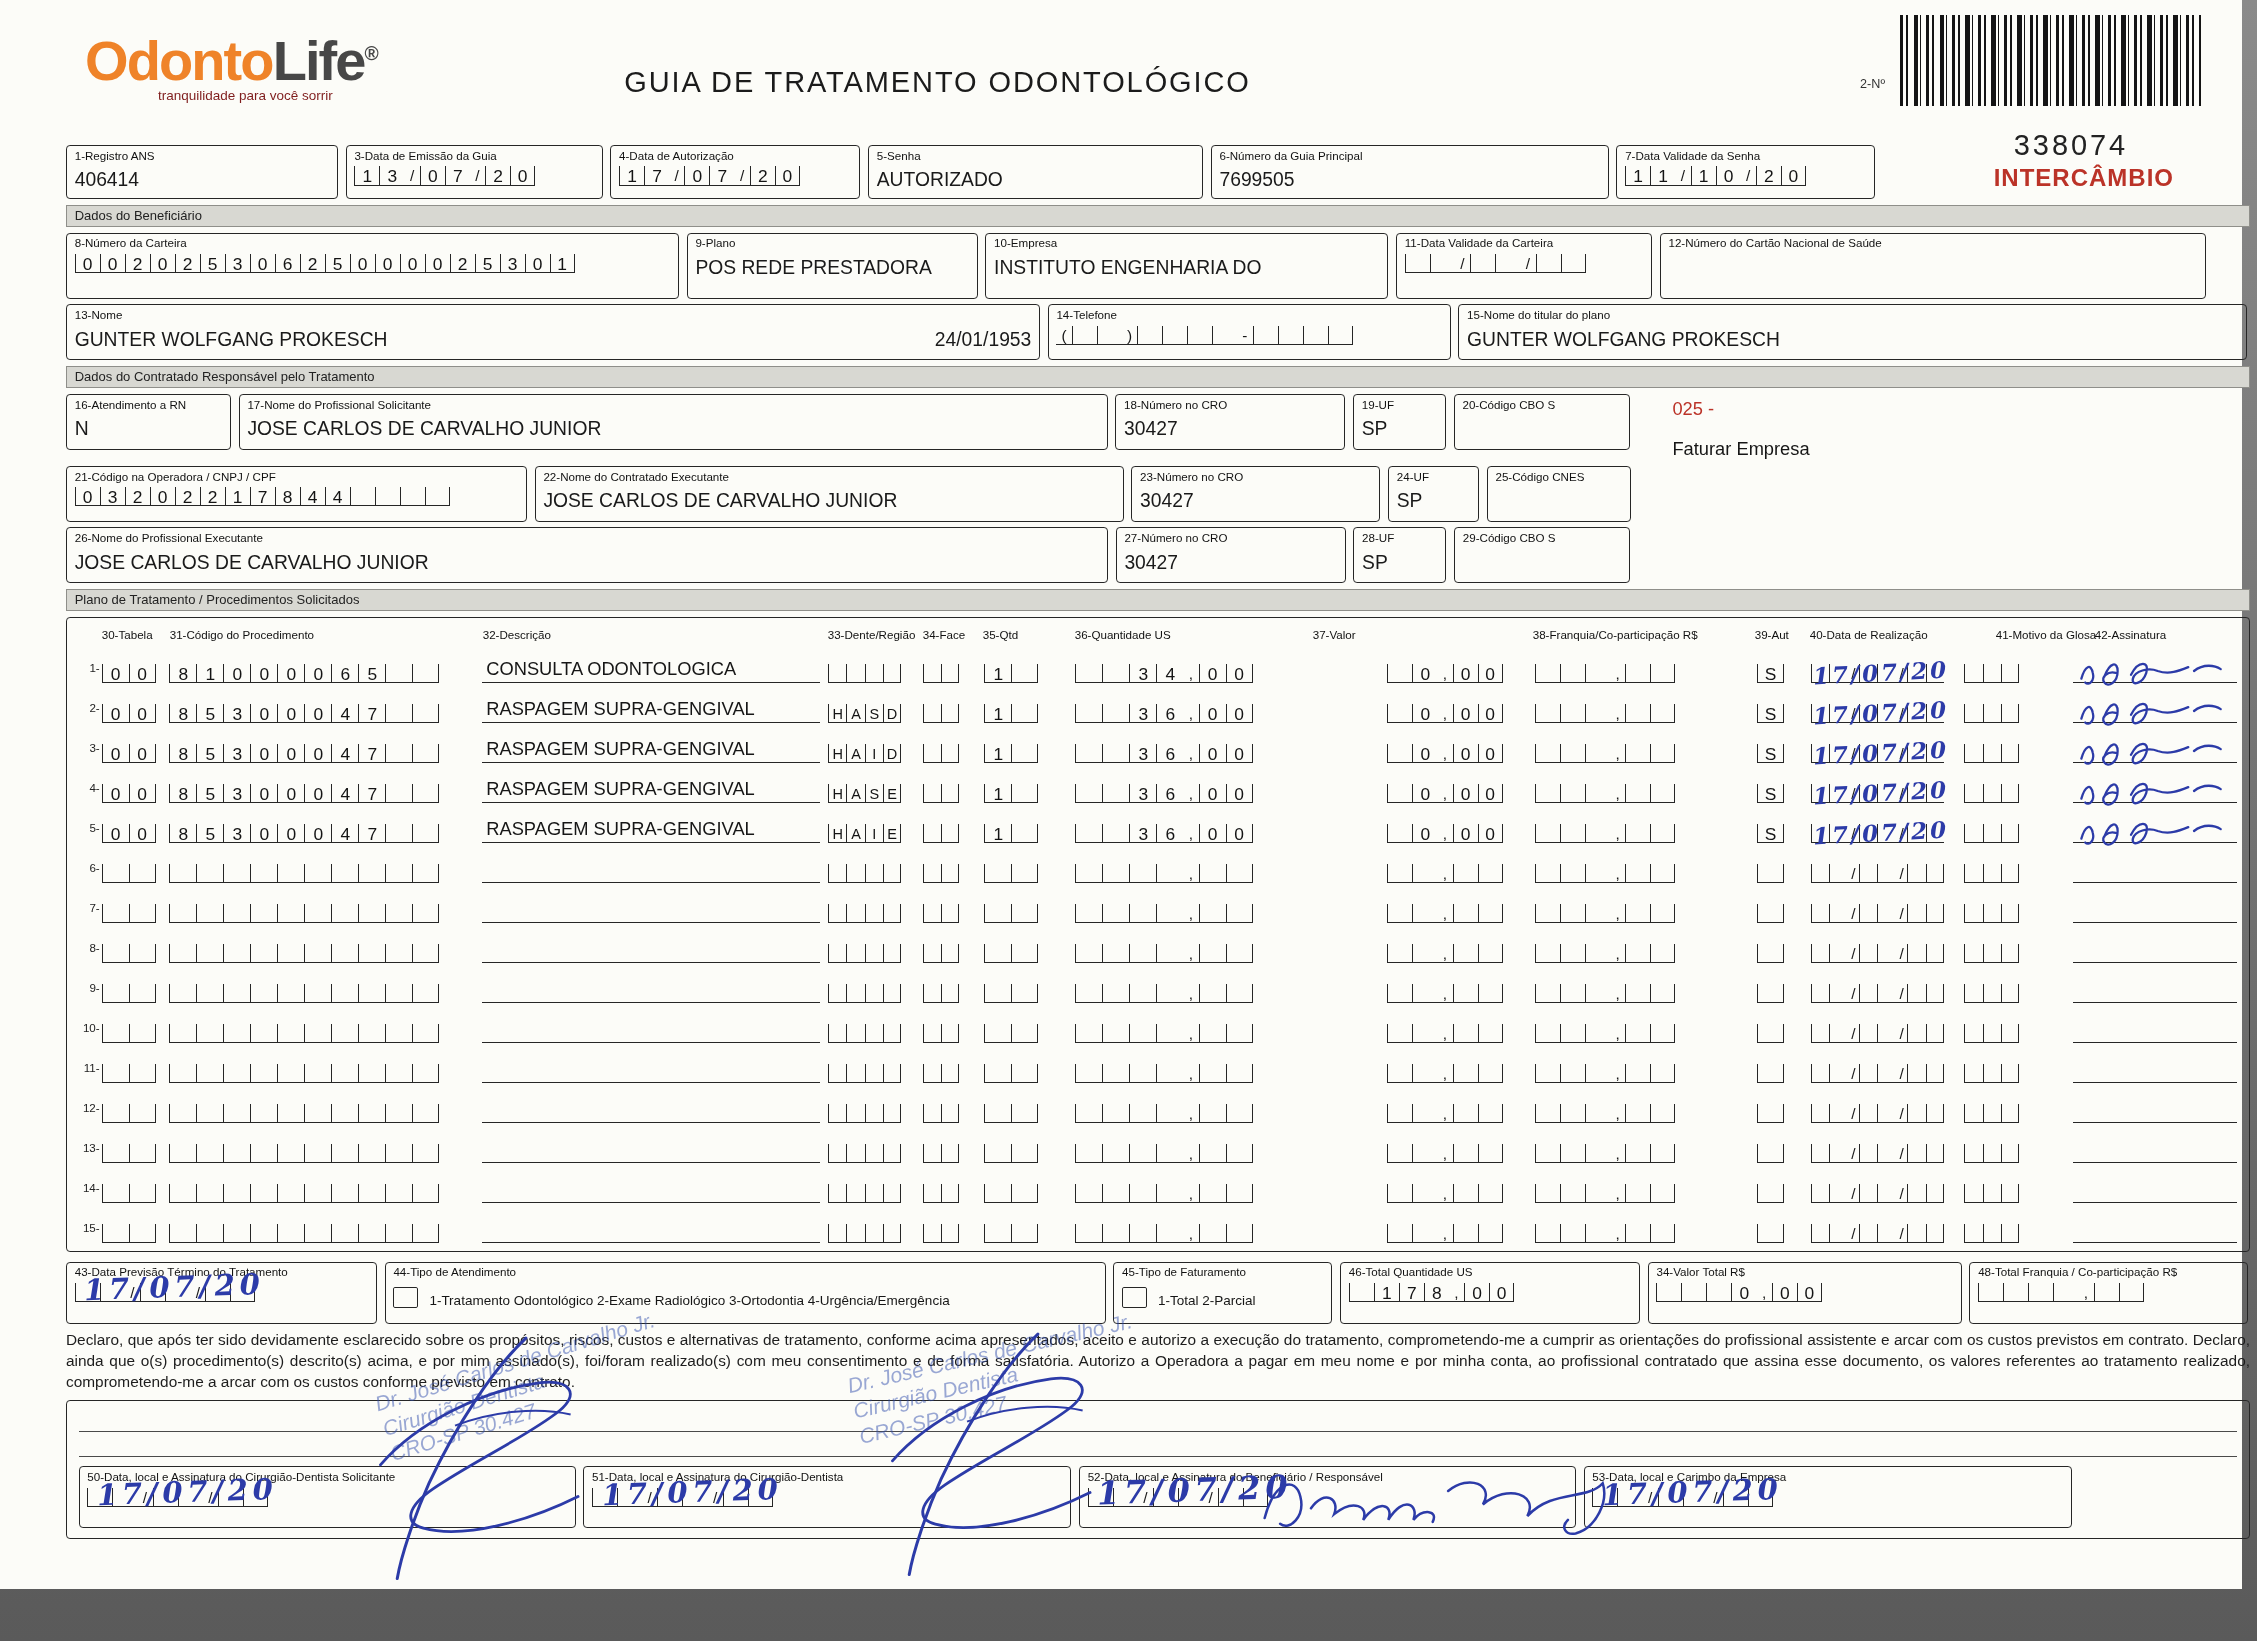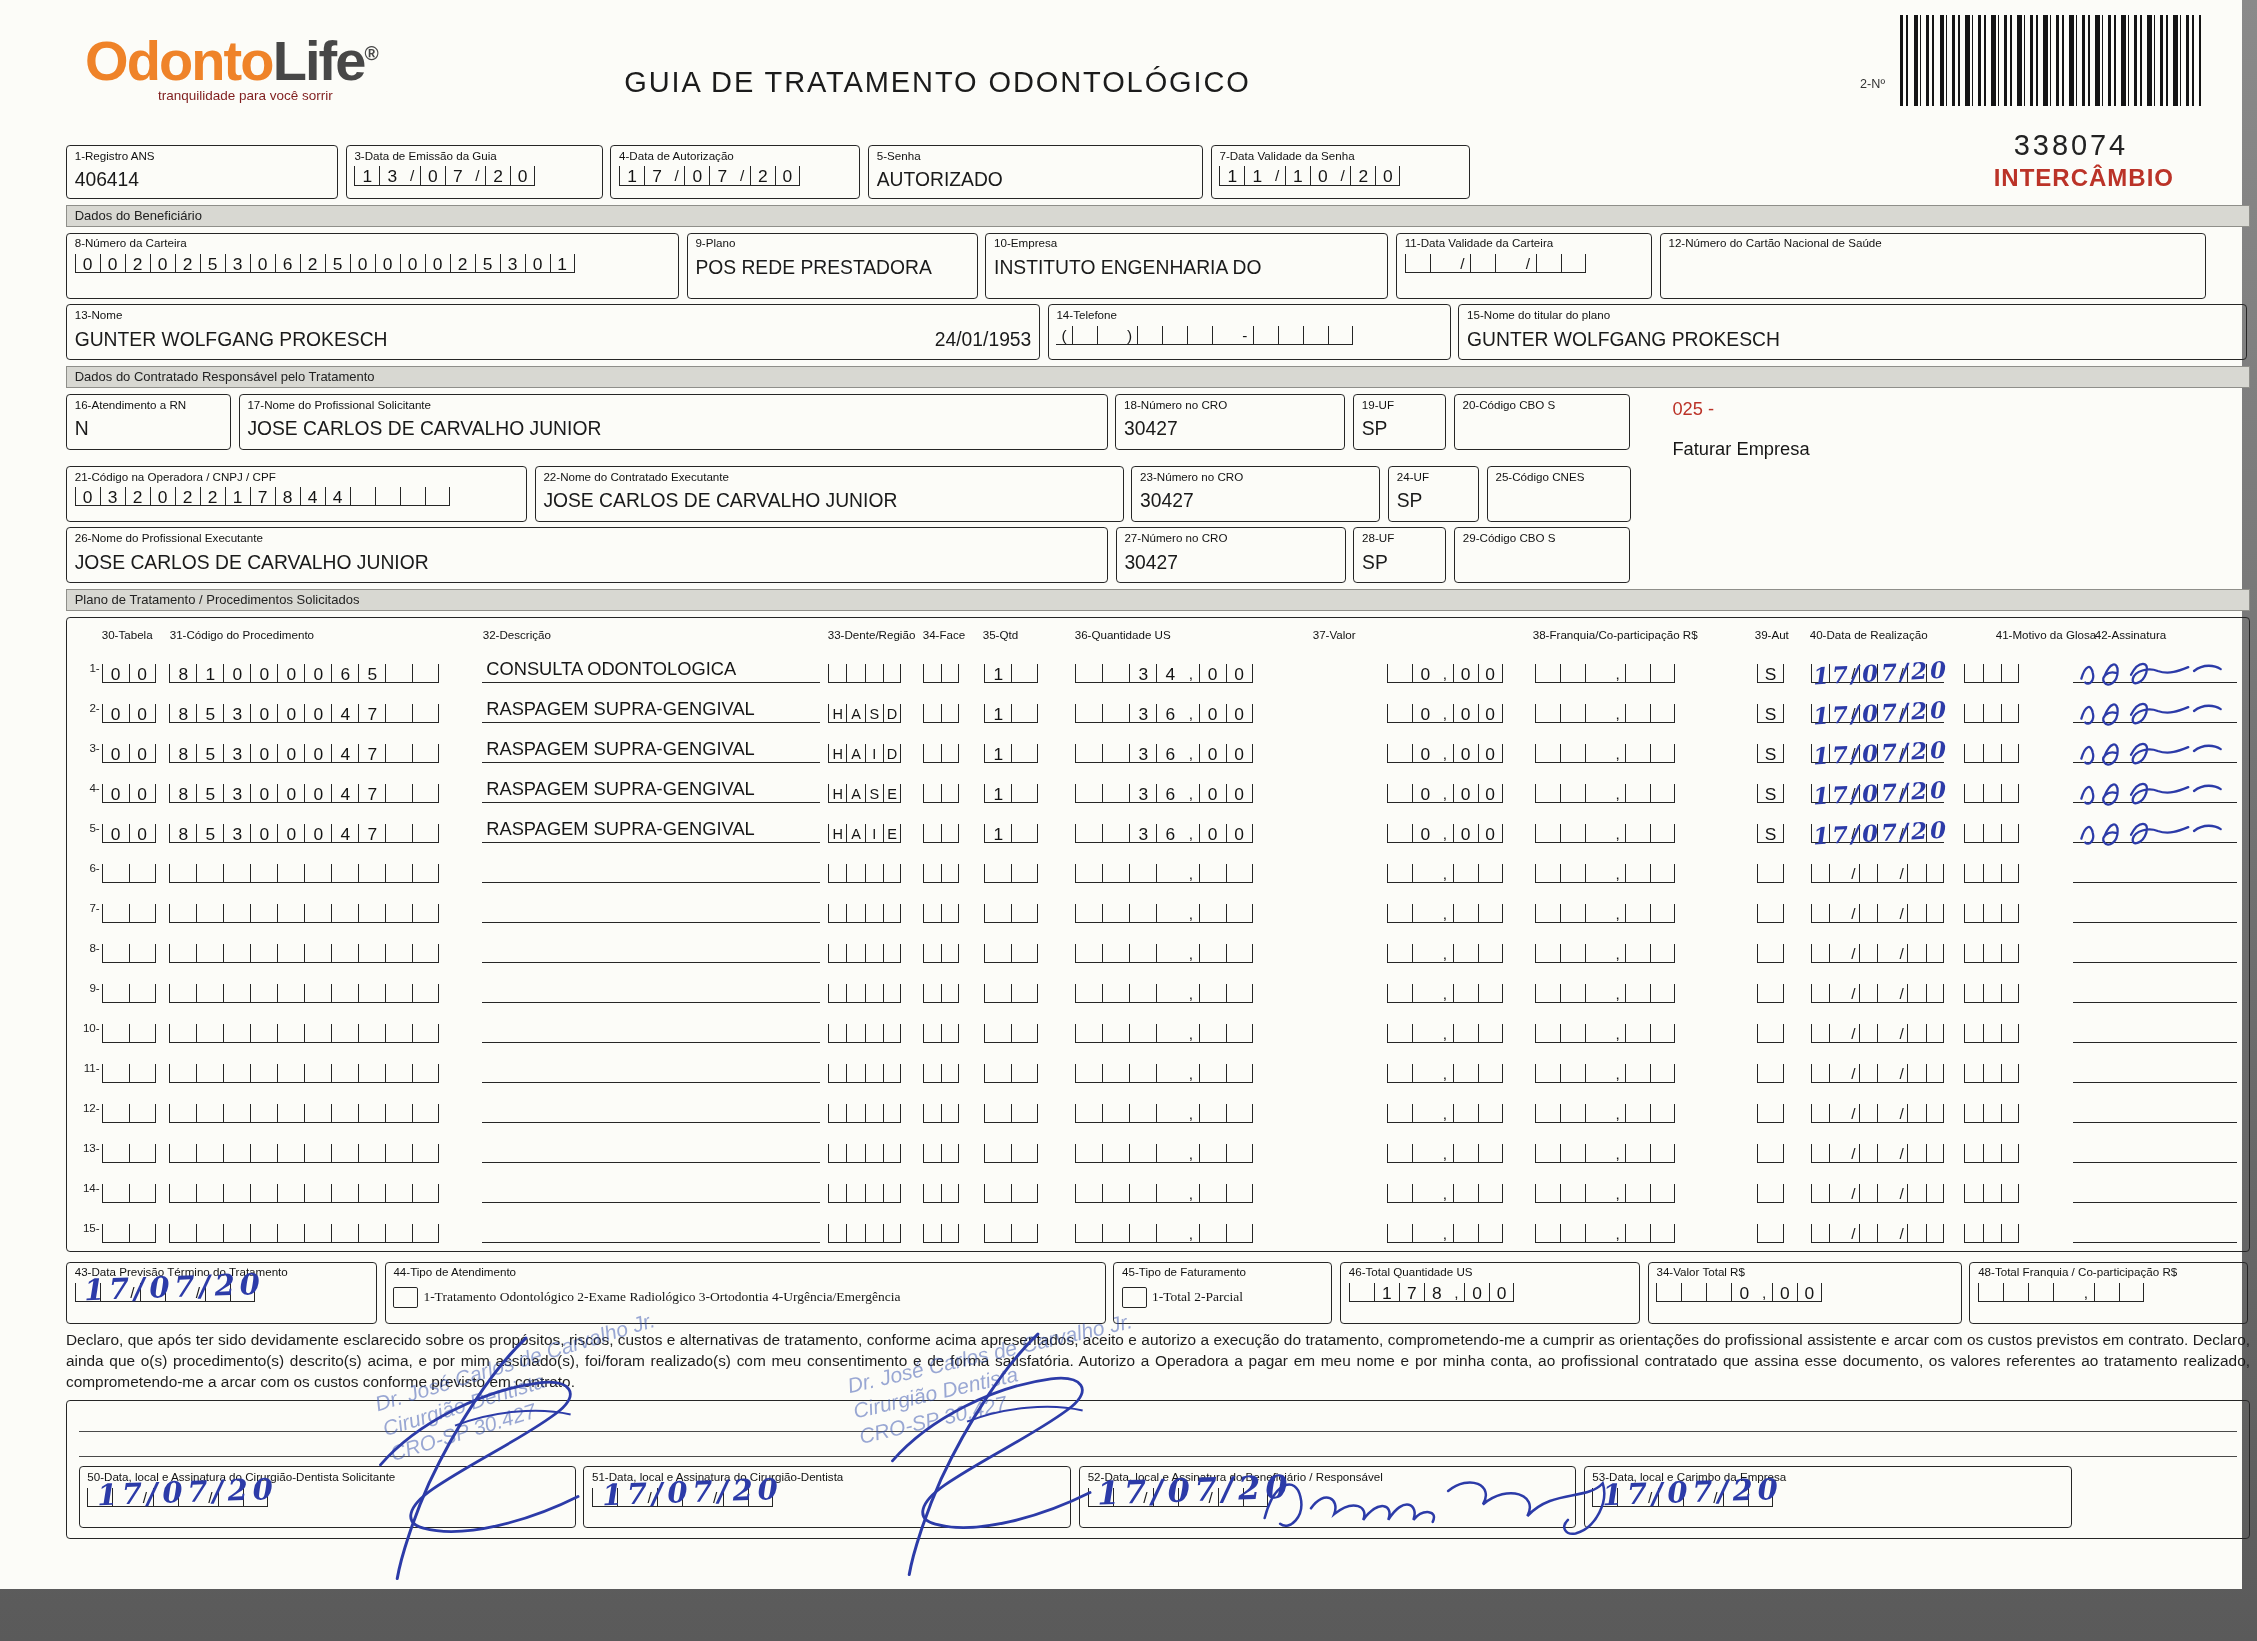--- a/index.html
+++ b/index.html
@@ -72,21 +72,21 @@
   .c-qtd { margin-left:15.4px; width:56px; }
   .c-qus { margin-left:35px; width:212px; }
   .c-valor { margin-left:100px; width:140px; }
   .c-franq { margin-left:7.7px; width:164px; }
   .c-aut { margin-left:58px; width:31px; }
   .c-data { margin-left:23px; width:135px; }
   .c-motivo { margin-left:18.3px; width:77px; }
   .c-ass { margin-left:32px; width:164px; border-bottom:1.9px solid #262626; height:26px; position:relative; }
   .sig-row-svg { position:absolute; left:1.9px; bottom:-9.7px; }
   
-  .optrow { display:flex; align-items:center; gap:5px; margin-top:7.7px;font-family:Liberation Serif, serif; }
+  .optrow { display:flex; align-items:flex-end; gap:11px; margin-top:7.7px; }
   .chk { width:25px; height:21px; border:1.9px solid #262626; border-radius:1.9px; flex:0 0 auto; }
   .opts { font-size:13.5px; white-space:nowrap; }
   .decl { font-size:15.4px; line-height:21px; text-align:justify; margin:1.9px 0 7.7px; color:#1d1d1d; }
   .bottombox { border:1.9px solid #262626; border-radius:3.9px; padding:5.8px 11.6px 9.7px; }
   .obsline { border-bottom:1.4px solid #4a4a4a; height:25px; }
   .sigrow { display:flex; gap:7.7px; margin-top:9.7px; }
   .sigrow .field { height:62px; background:transparent; }
   
   .stamp { position:absolute; transform:rotate(-17deg); color:rgba(45,75,172,0.48); font-size:21px; line-height:26px; font-style:italic; white-space:nowrap; }
   .bigsig { position:absolute; }
@@ -137,20 +137,24 @@
               <span class="cell">7</span>
               <span class="sep">/</span>
               <span class="cell">2</span>
               <span class="cell">0</span>
             </span>
           </div>
       </div>
       <div class="field" style="width:335px">
         <div class="lbl">5-Senha</div>
           <div class="val">AUTORIZADO</div>
+      </div>
+      <div class="field" style="width:398px">
+        <div class="lbl">6-Número da Guia Principal</div>
+          <div class="val">7699505</div>
       </div>
       <div class="field" style="width:259px">
         <div class="lbl">7-Data Validade da Senha</div><div class="combwrap">
             <span class="comb c-md">
               <span class="cell">1</span>
               <span class="cell">1</span>
               <span class="sep">/</span>
               <span class="cell">1</span>
               <span class="cell">0</span>
               <span class="sep">/</span>

